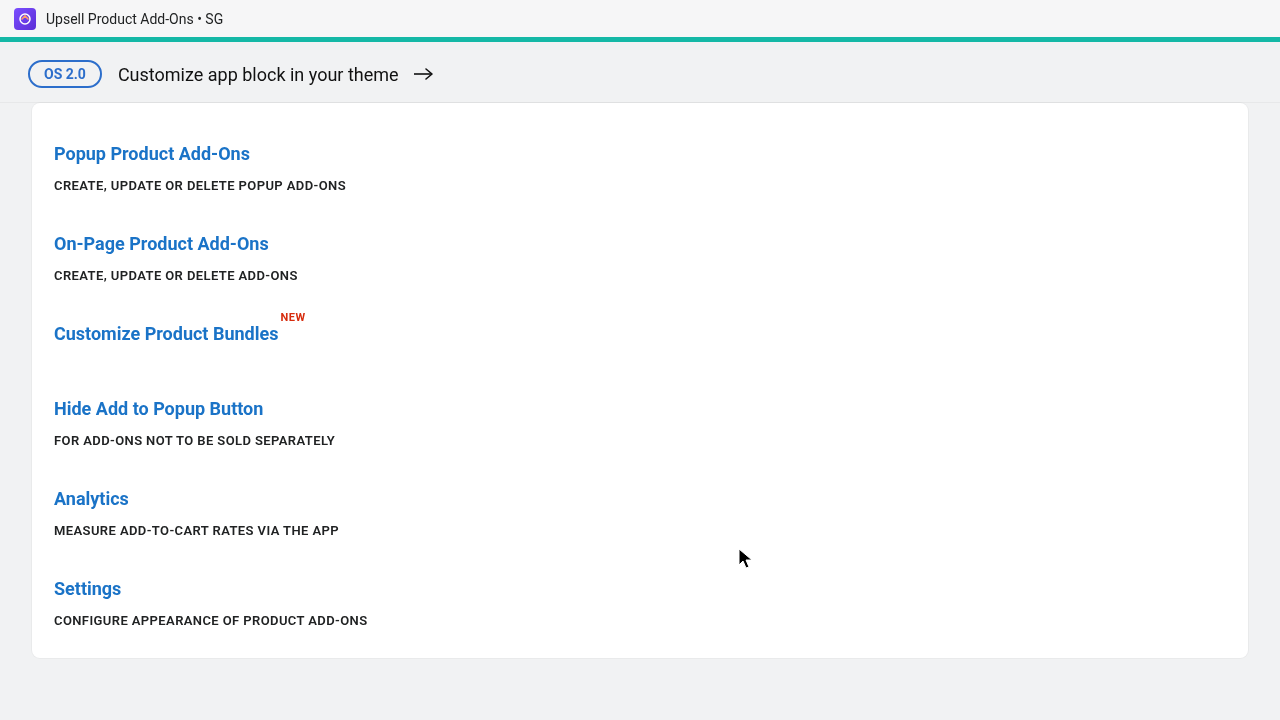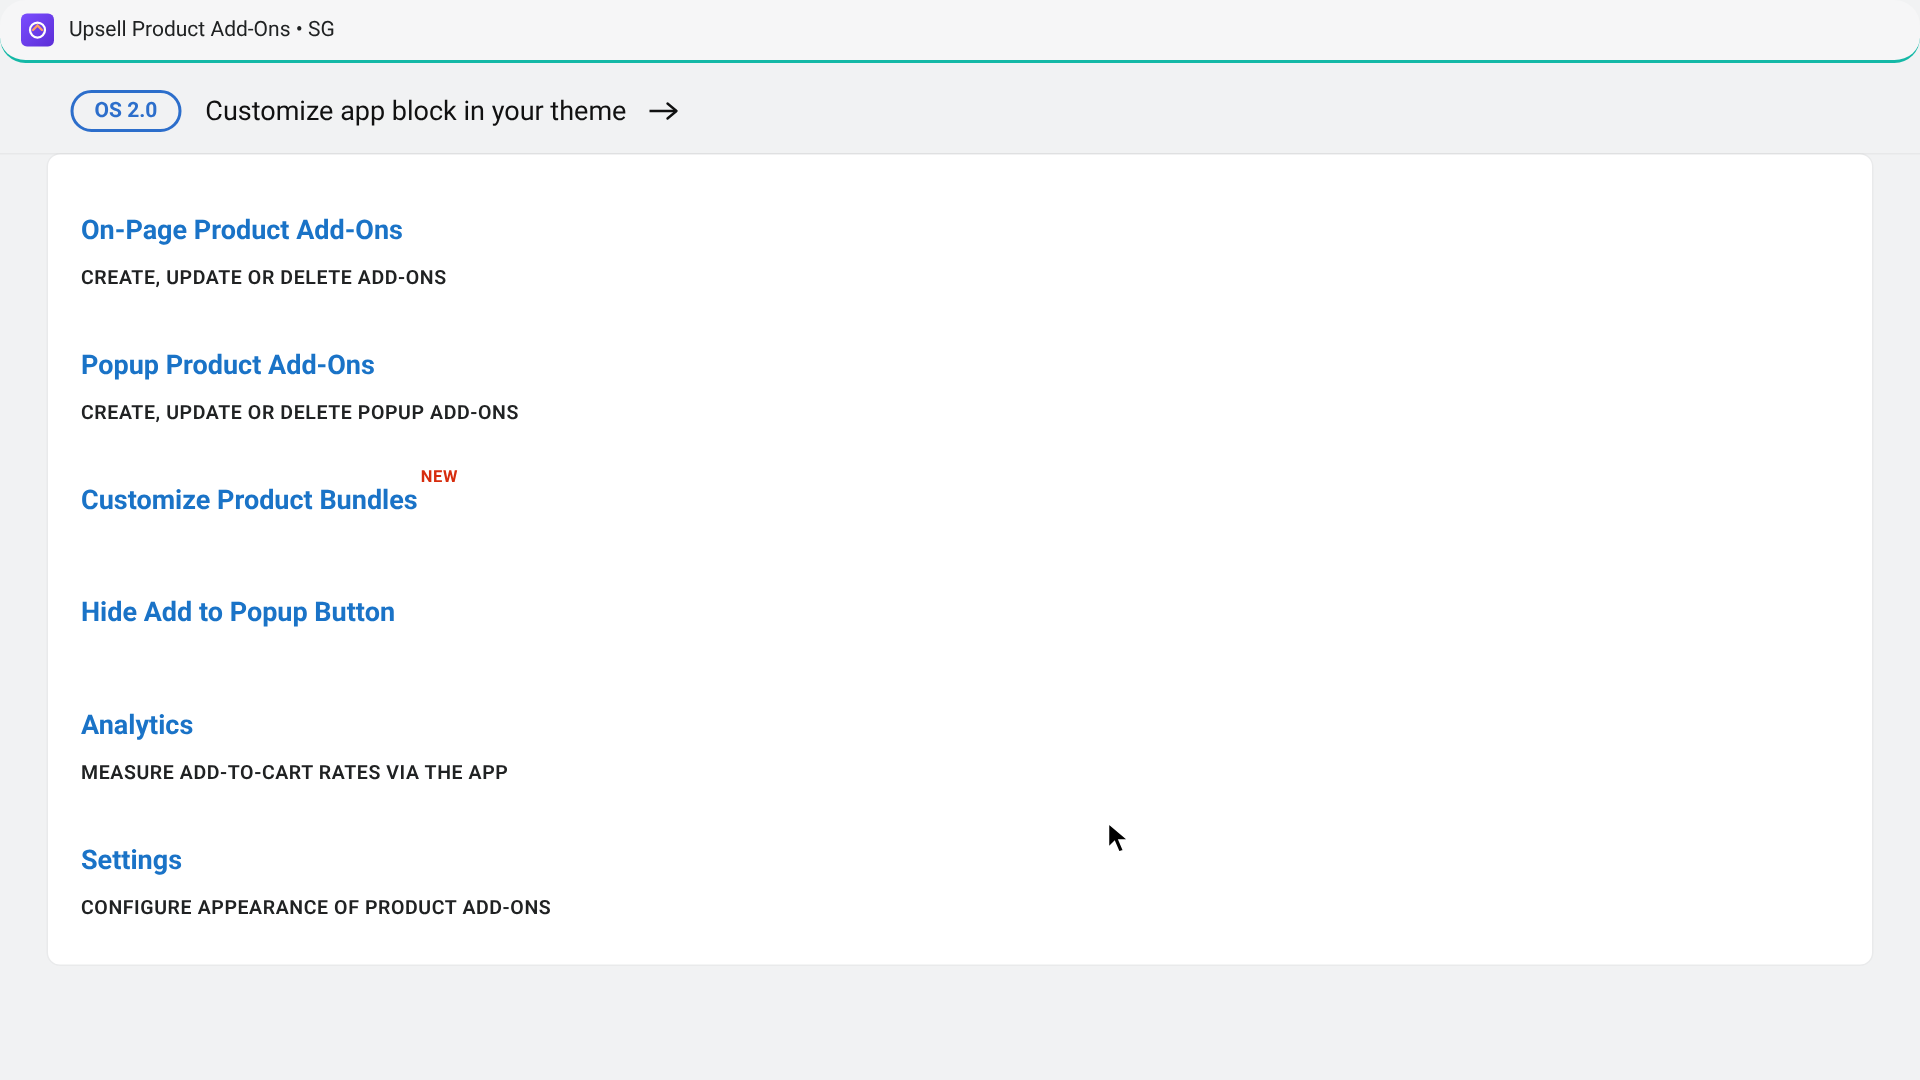--- a/index.html
+++ b/index.html
@@ -10,43 +10,42 @@
     height: 720px;
     overflow: hidden;
     position: relative;
   }
   .topbar {
     display: flex;
     align-items: center;
     height: 42px;
     padding: 0 14px;
     background: #f6f6f7;
-    border-bottom: 2px solid #14b8a6;
-    border-radius: 17px;
+    border-bottom: 5px solid #14b8a6;
   }
   .app-icon {
     width: 22px;
     height: 22px;
     border-radius: 4px;
     background: linear-gradient(135deg, #7a4dff 0%, #5c2ed6 100%);
     display: flex;
     align-items: center;
     justify-content: center;
     margin-right: 10px;
   }
   .app-icon svg { display:block; }
   .app-title {
     font-size: 14px;
     color: #202223;
     font-weight: 400;
   }
   .banner {
     display: flex;
     align-items: center;
-    padding: 18px 32px 14px 47px;
+    padding: 18px 32px 14px 28px;
     background: #f1f2f3;
     border-bottom: 1px solid #e7e8e9;
   }
   .pill {
     display: inline-flex;
     align-items: center;
     border: 2px solid #2c6ecb;
     color: #2c6ecb;
     font-weight: 700;
     font-size: 14px;
@@ -120,38 +119,39 @@
     <svg width="22" height="14" viewBox="0 0 22 14">
       <line x1="1" y1="7" x2="18" y2="7" stroke="#111" stroke-width="1.6"></line>
       <path d="M13 2 L19 7 L13 12" fill="none" stroke="#111" stroke-width="1.6" stroke-linecap="round" stroke-linejoin="round"></path>
     </svg>
   </span>
 </div>
 
 <div class="card">
 
   <div class="section">
-    <a class="section-title">On-Page Product Add-Ons</a>
-    <div class="section-desc">CREATE, UPDATE OR DELETE ADD-ONS</div>
+    <a class="section-title">Popup Product Add-Ons</a>
+    <div class="section-desc">CREATE, UPDATE OR DELETE POPUP ADD-ONS</div>
   </div>
 
   <div class="section">
-    <a class="section-title">Popup Product Add-Ons</a>
-    <div class="section-desc">CREATE, UPDATE OR DELETE POPUP ADD-ONS</div>
+    <a class="section-title">On-Page Product Add-Ons</a>
+    <div class="section-desc">CREATE, UPDATE OR DELETE ADD-ONS</div>
   </div>
 
   <div class="section">
     <span style="position:relative; display:inline-block;">
       <a class="section-title">Customize Product Bundles</a>
       <span class="new-badge" style="left:100%;">NEW</span>
     </span>
   </div>
 
   <div class="section">
     <a class="section-title">Hide Add to Popup Button</a>
+    <div class="section-desc">FOR ADD-ONS NOT TO BE SOLD SEPARATELY</div>
   </div>
 
   <div class="section">
     <a class="section-title">Analytics</a>
     <div class="section-desc">MEASURE ADD-TO-CART RATES VIA THE APP</div>
   </div>
 
   <div class="section">
     <a class="section-title">Settings</a>
     <div class="section-desc">CONFIGURE APPEARANCE OF PRODUCT ADD-ONS</div>

